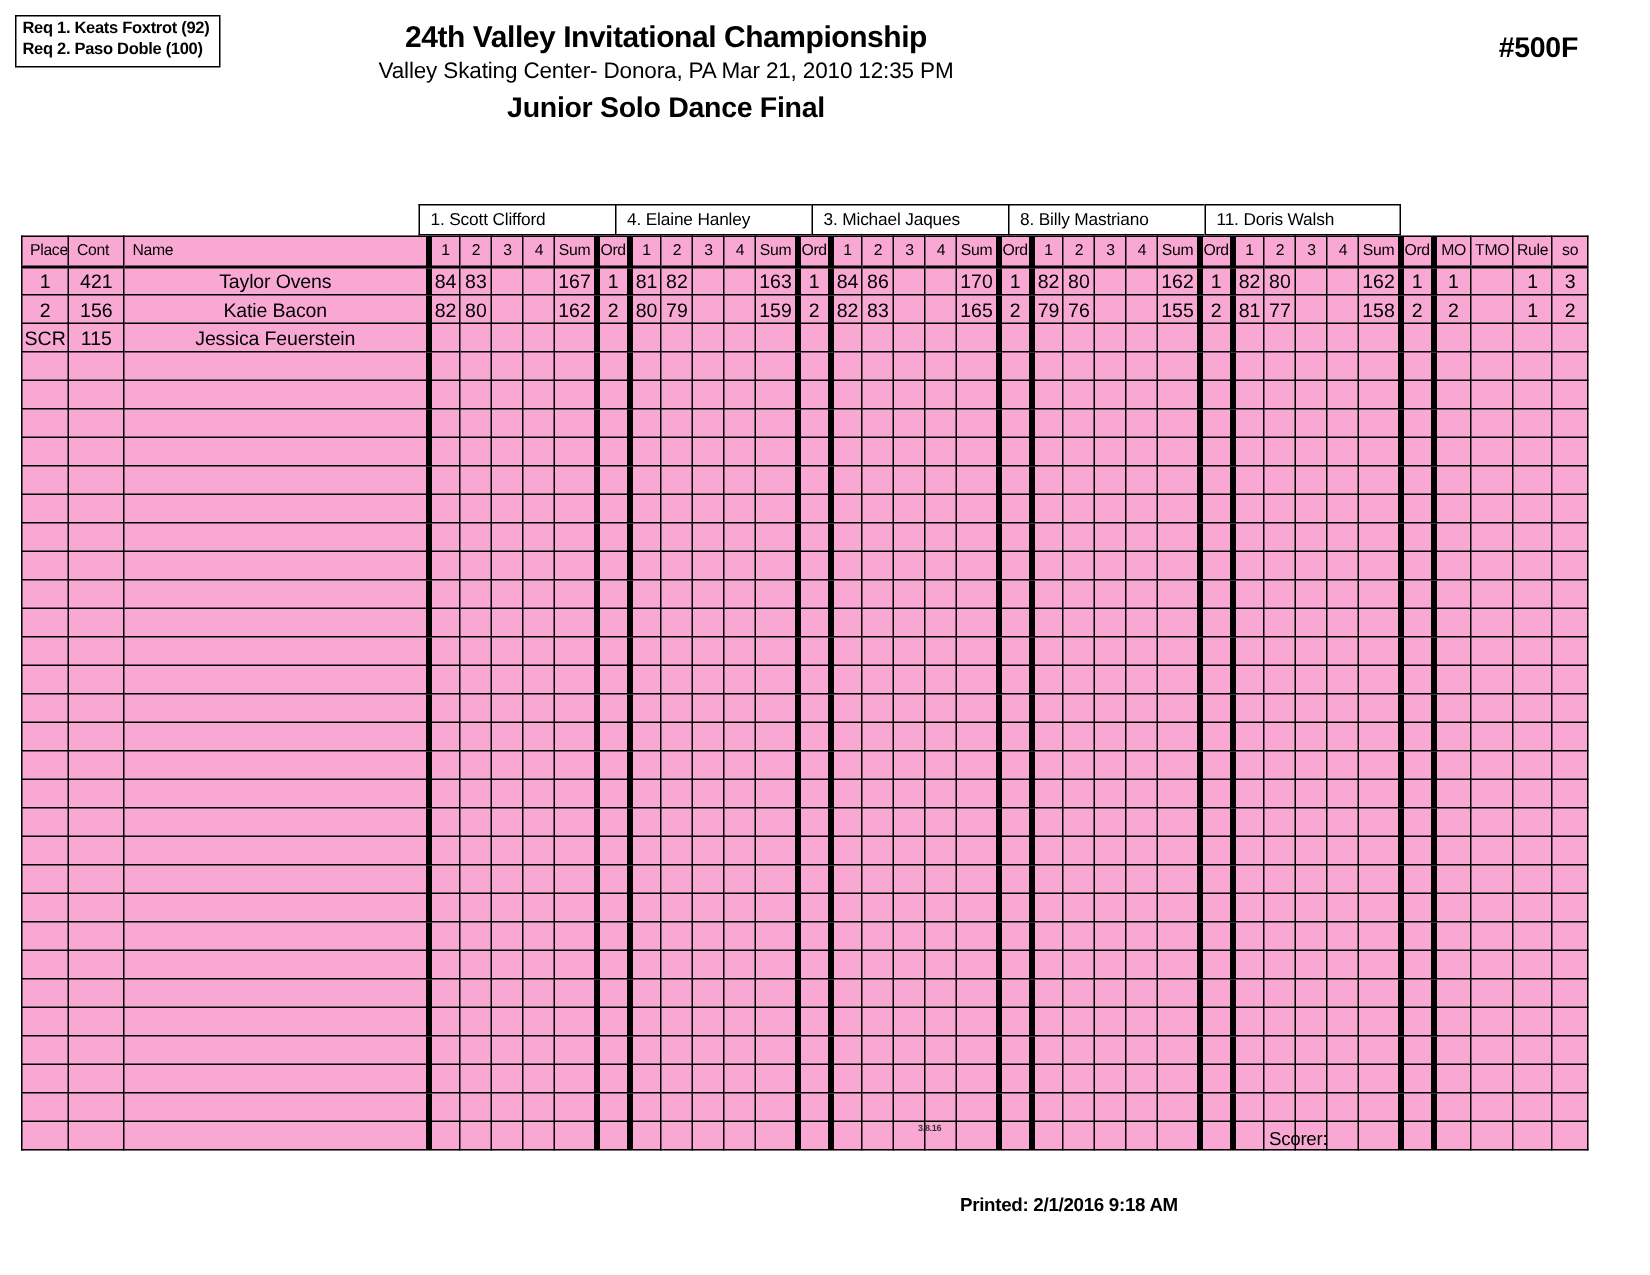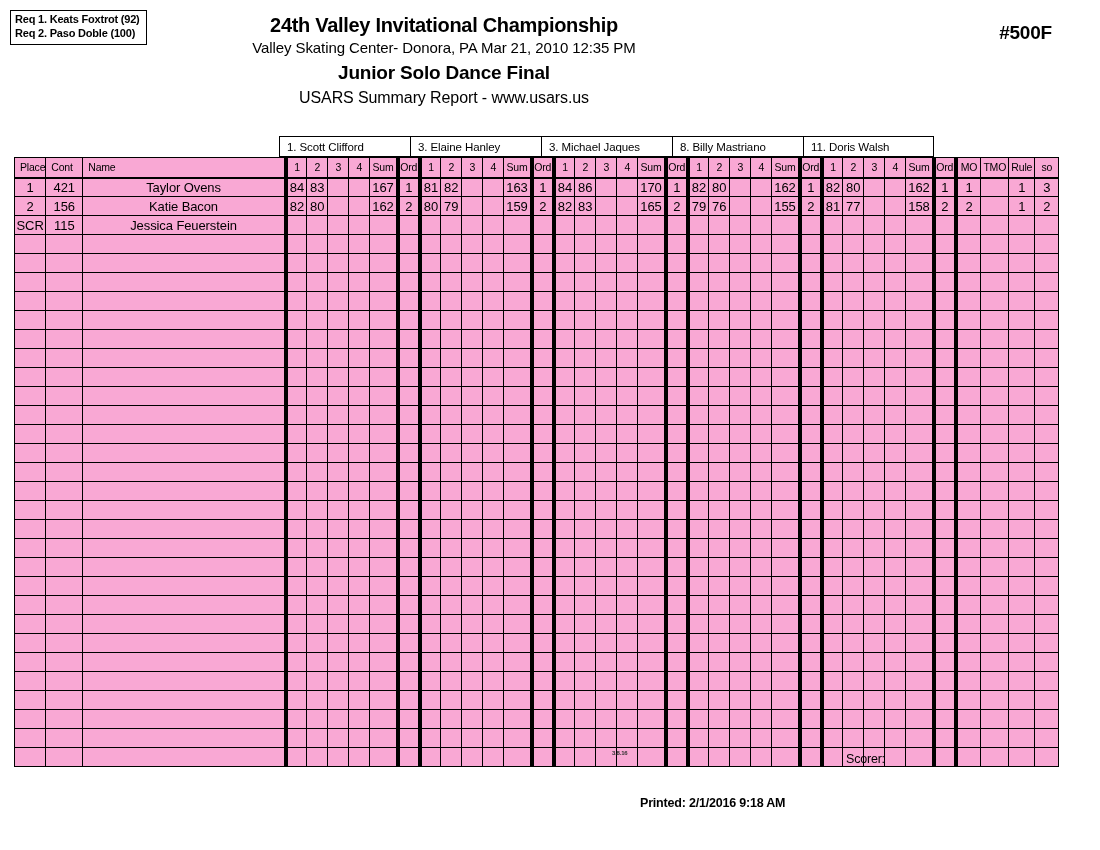--- a/index.html
+++ b/index.html
@@ -223,27 +223,26 @@
 
 <div id="req-box">
   <div class="req-line">Req 1.  Keats Foxtrot (92)</div>
   <div class="req-line">Req 2.  Paso Doble (100)</div>
 </div>
 
 <div id="header">
   <div id="event-title">24th Valley Invitational Championship</div>
   <div id="venue-line">Valley Skating Center- Donora, PA  Mar 21, 2010  12:35 PM</div>
   <div id="division-title">Junior Solo Dance Final</div>
-  <div id="report-line">USARS Summary Report - www.usars.us</div>
 </div>
 <div id="event-code">#500F</div>
 
 <div id="judge-banner">
   <div class="judge-cell">1.  Scott Clifford</div>
-  <div class="judge-cell">3.  Elaine Hanley</div>
+  <div class="judge-cell">4.  Elaine Hanley</div>
   <div class="judge-cell">3.  Michael  Jaques</div>
   <div class="judge-cell">8.  Billy Mastriano</div>
   <div class="judge-cell">11.  Doris Walsh</div>
 </div>
 
 <table id="sheet">
   <colgroup id="sheet-cols">
     <col class="w-place">
       <col class="w-cont">
       <col class="w-name">

